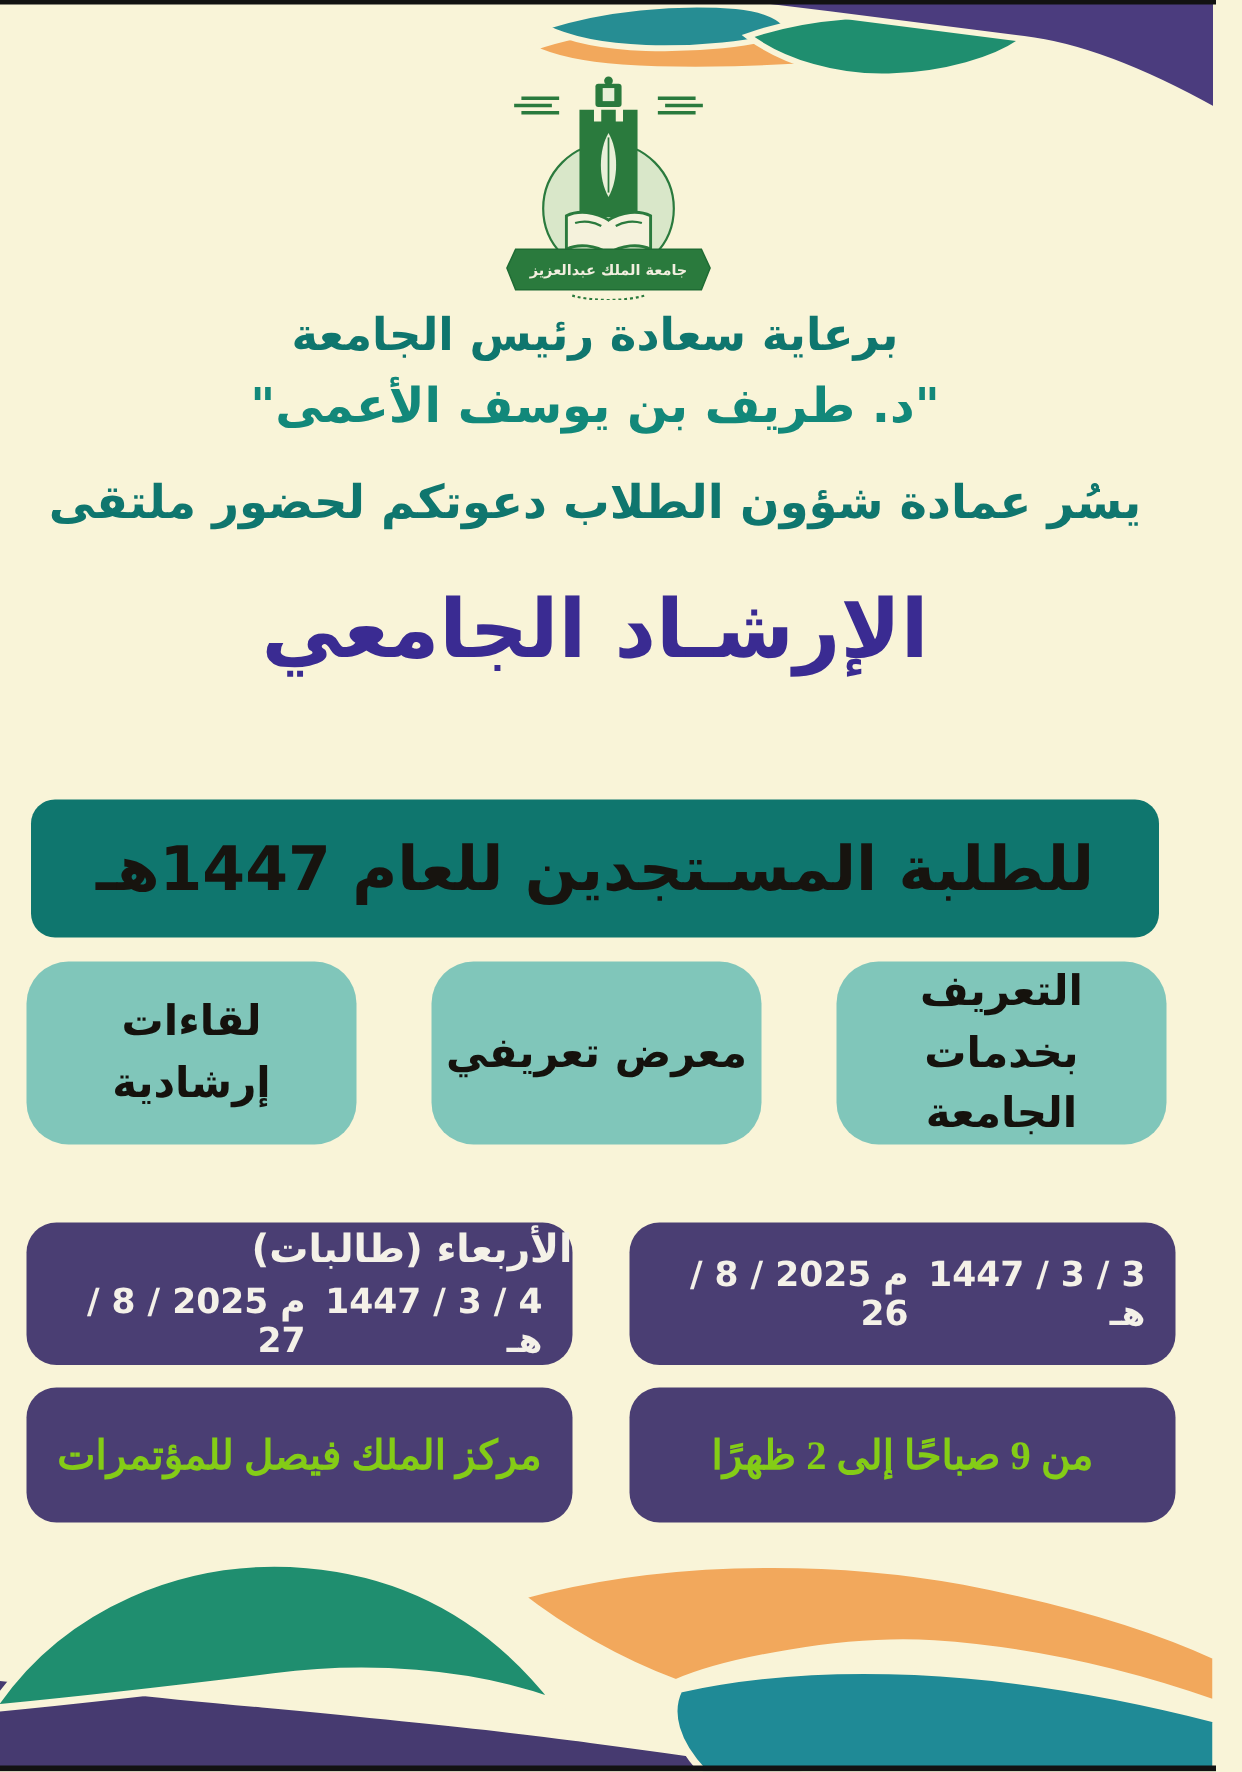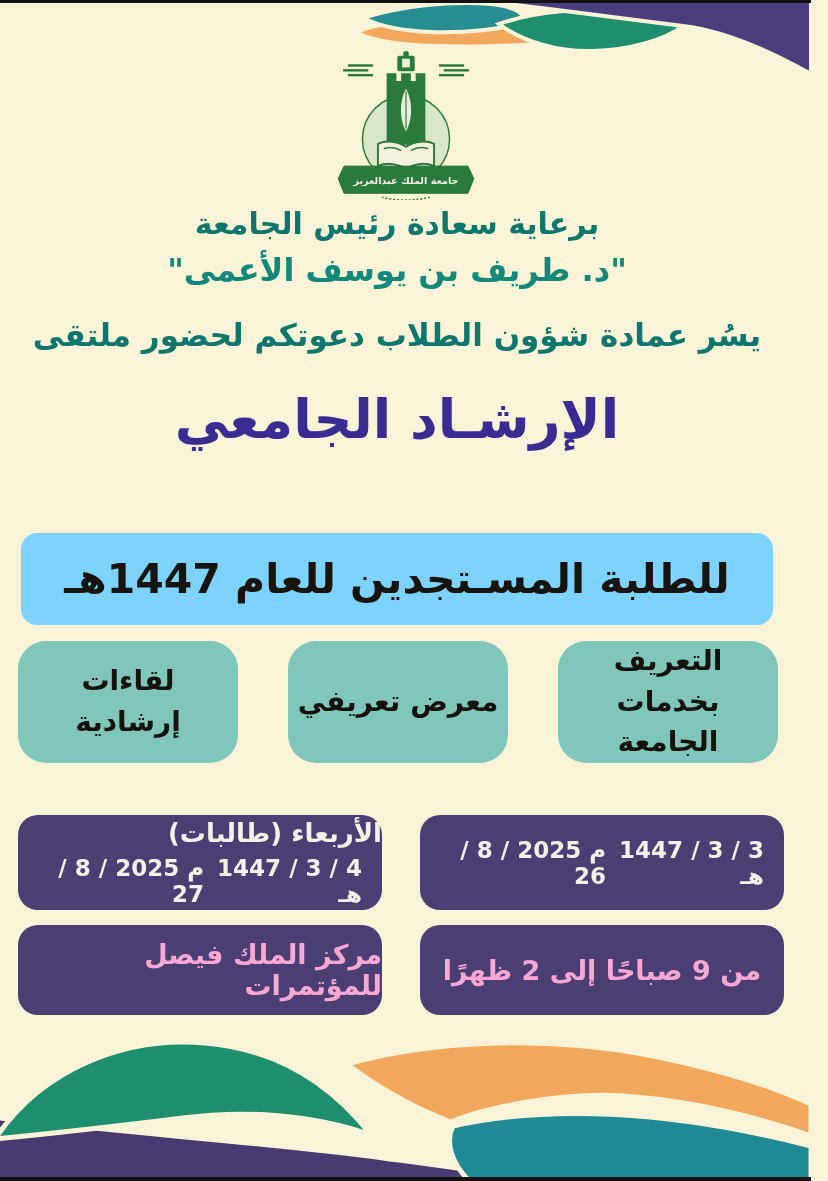--- a/index.html
+++ b/index.html
@@ -14,21 +14,21 @@
   .deco-top{top:0;}
   .deco-bottom{bottom:0;}
   .logo{position:absolute;left:350px;top:50px;width:146px;height:150px;}
   .h-line{position:absolute;left:0;width:828px;text-align:center;color:#0f766e;}
   .patronage{top:206px;font-size:30px;font-weight:600;}
   .president{top:251px;font-size:32px;font-weight:700;color:#12887a;}
   .invitation{top:317px;font-size:31px;font-weight:600;}
   .event-title{top:378px;font-size:54px;font-weight:800;color:#3a2b92;line-height:1.55;}
   .banner{
     position:absolute;left:38px;top:533px;width:752px;height:92px;
-    background:#7dd3fc;border-radius:16px;display:flex;align-items:center;justify-content:center;
+    background:#0f766e;border-radius:16px;display:flex;align-items:center;justify-content:center;
     font-size:41px;font-weight:800;color:#17140f;
   }
   .features{
     position:absolute;left:35px;top:641px;width:760px;height:122px;
     display:flex;justify-content:space-between;direction:rtl;
   }
   .feature-box{
     width:220px;height:122px;background:#80c6ba;border-radius:28px;
     display:flex;align-items:center;justify-content:center;text-align:center;
     font-size:28px;font-weight:800;color:#15120d;line-height:1.45;padding:0 6px;box-sizing:border-box;
@@ -44,23 +44,23 @@
   .schedule-day{text-align:right;font-size:26px;font-weight:800;}
   .schedule-dates{
     display:flex;justify-content:space-between;direction:rtl;
     padding:0 20px;font-size:23px;font-weight:700;
   }
   .details{
     position:absolute;left:35px;top:925px;width:766px;height:90px;
     display:flex;gap:38px;direction:rtl;
   }
   .detail-box{
-    flex:1;background:#4a3e73;border-radius:20px;color:#f9a8d4;
+    flex:1;background:#4a3e73;border-radius:20px;color:#84cc16;
     display:flex;align-items:center;justify-content:center;
-    font-size:27px;font-weight:800;
+    font-size:27px;font-weight:800;font-family:Liberation Serif, serif;
   }
   .ribbon-text{font:bold 10px "DejaVu Sans",sans-serif;fill:#f2efdf;}
 </style>
 </head>
 <body>
 
 <div class="poster">
 
   <div class="edge-line edge-top"></div>
 

